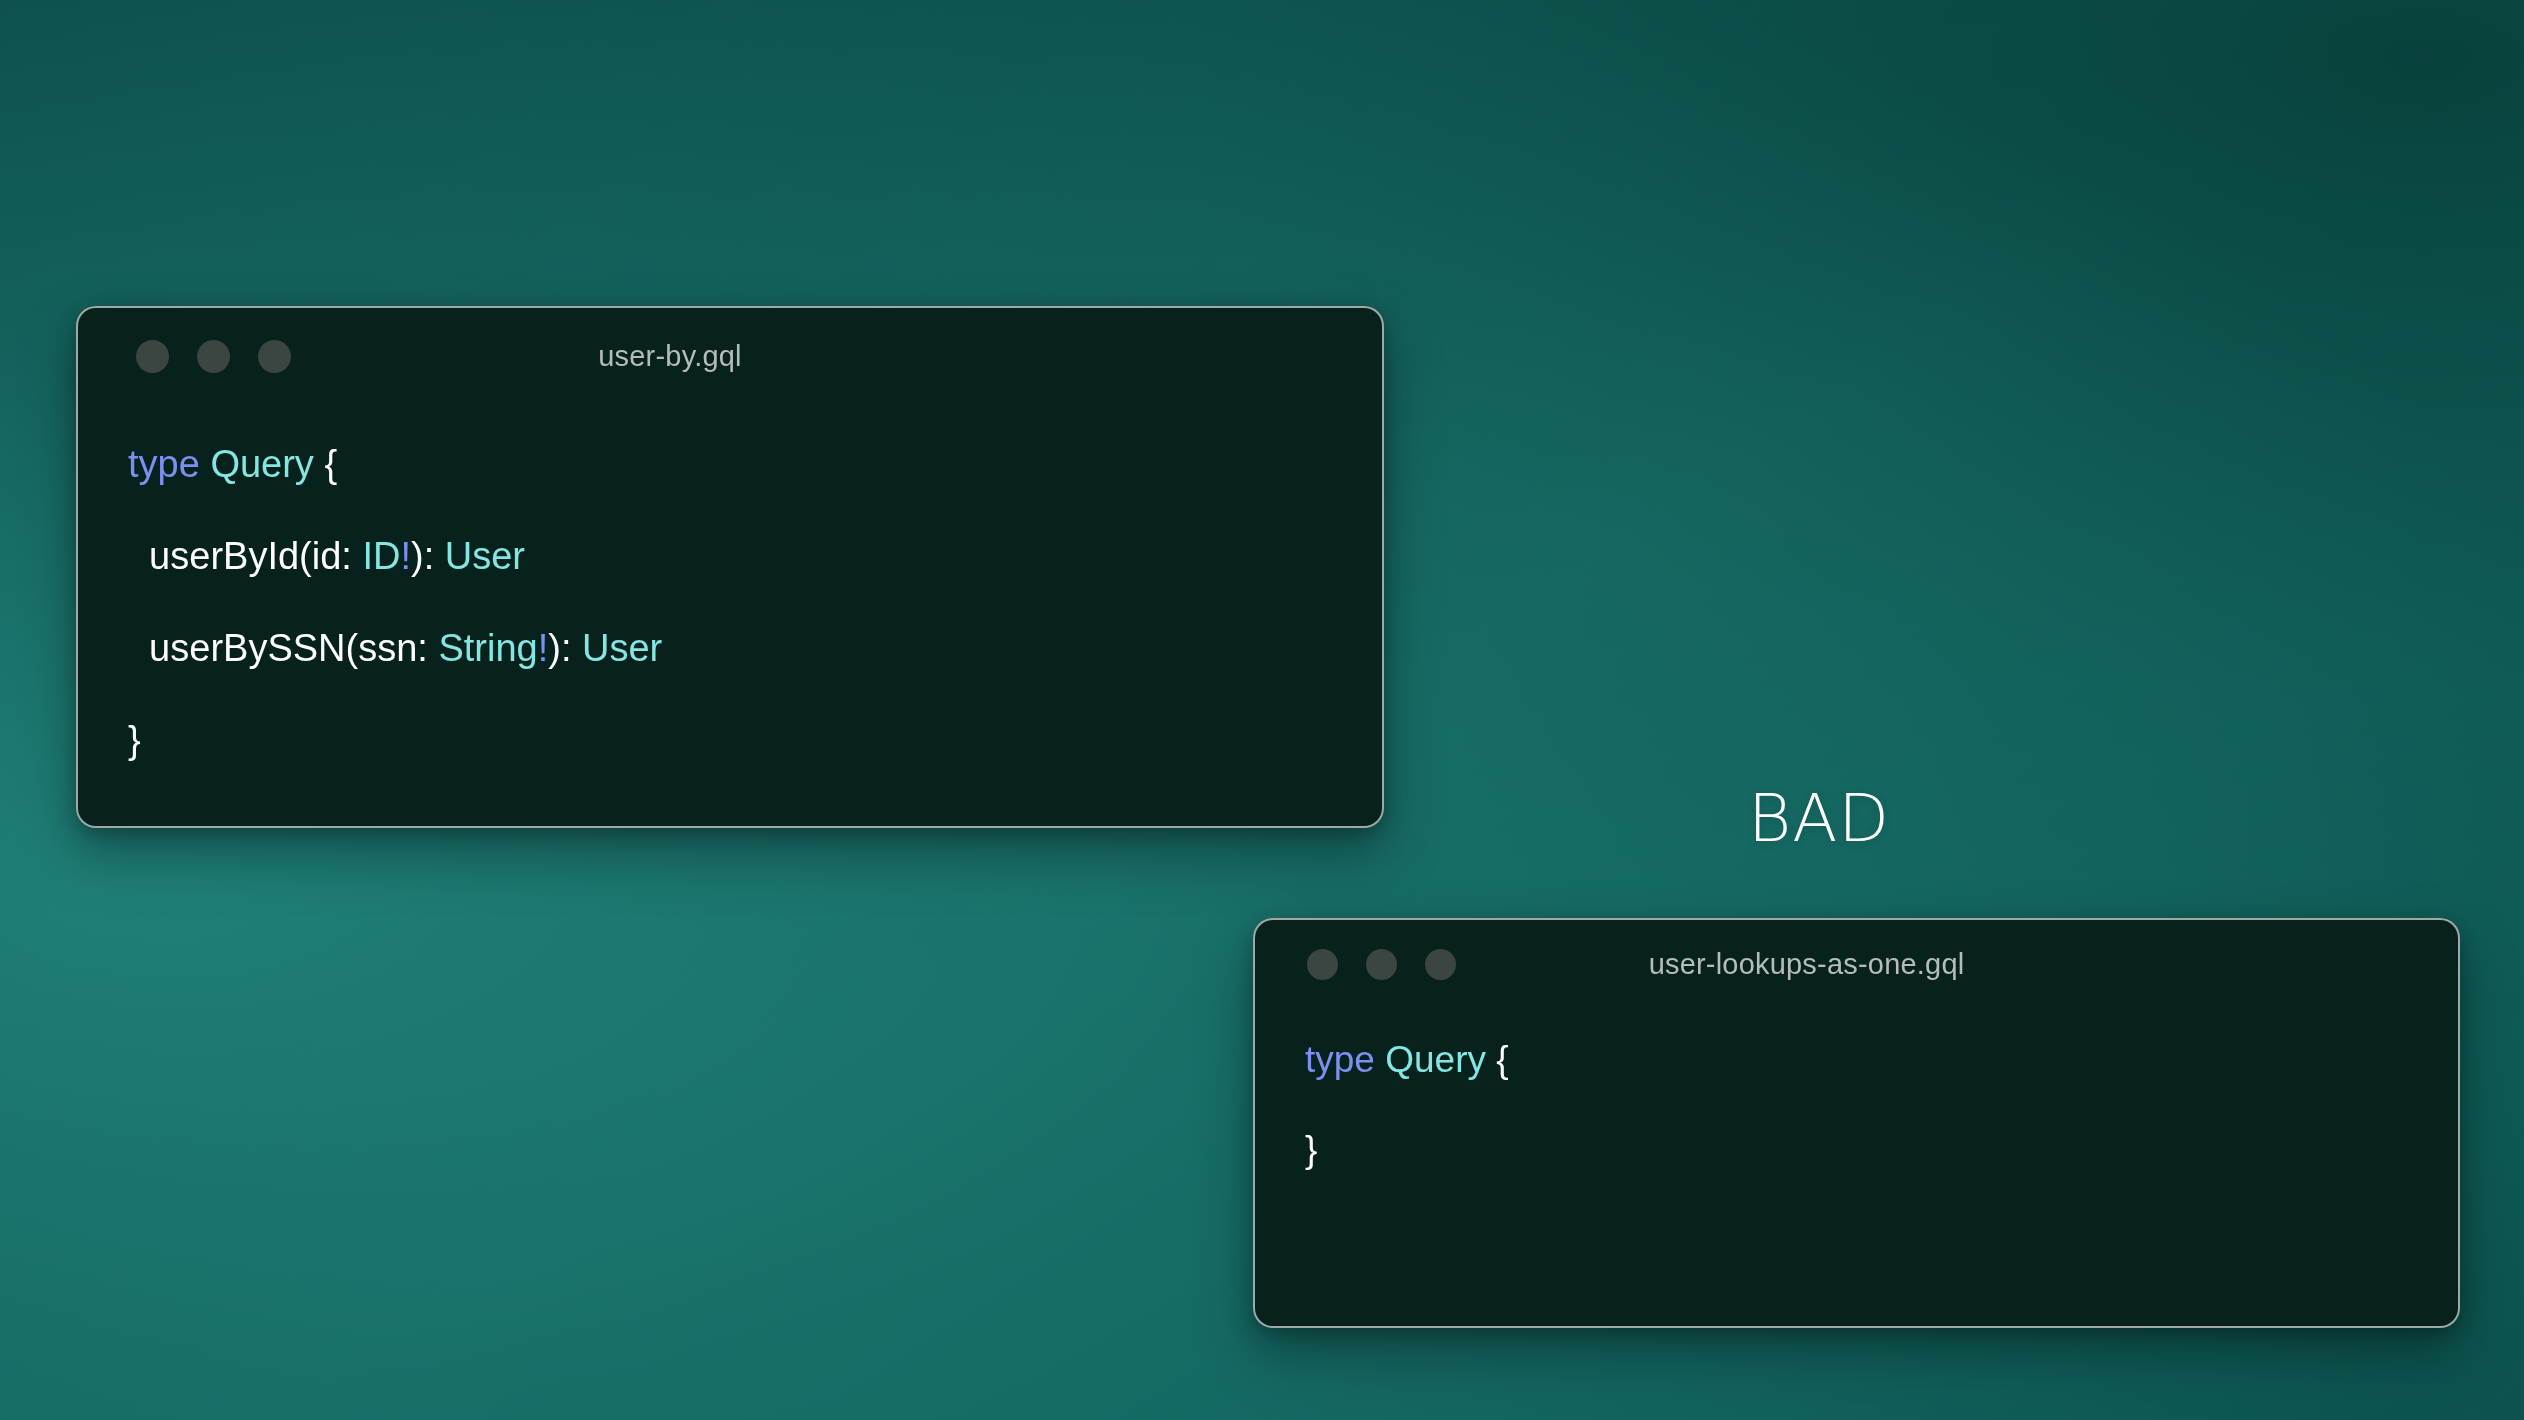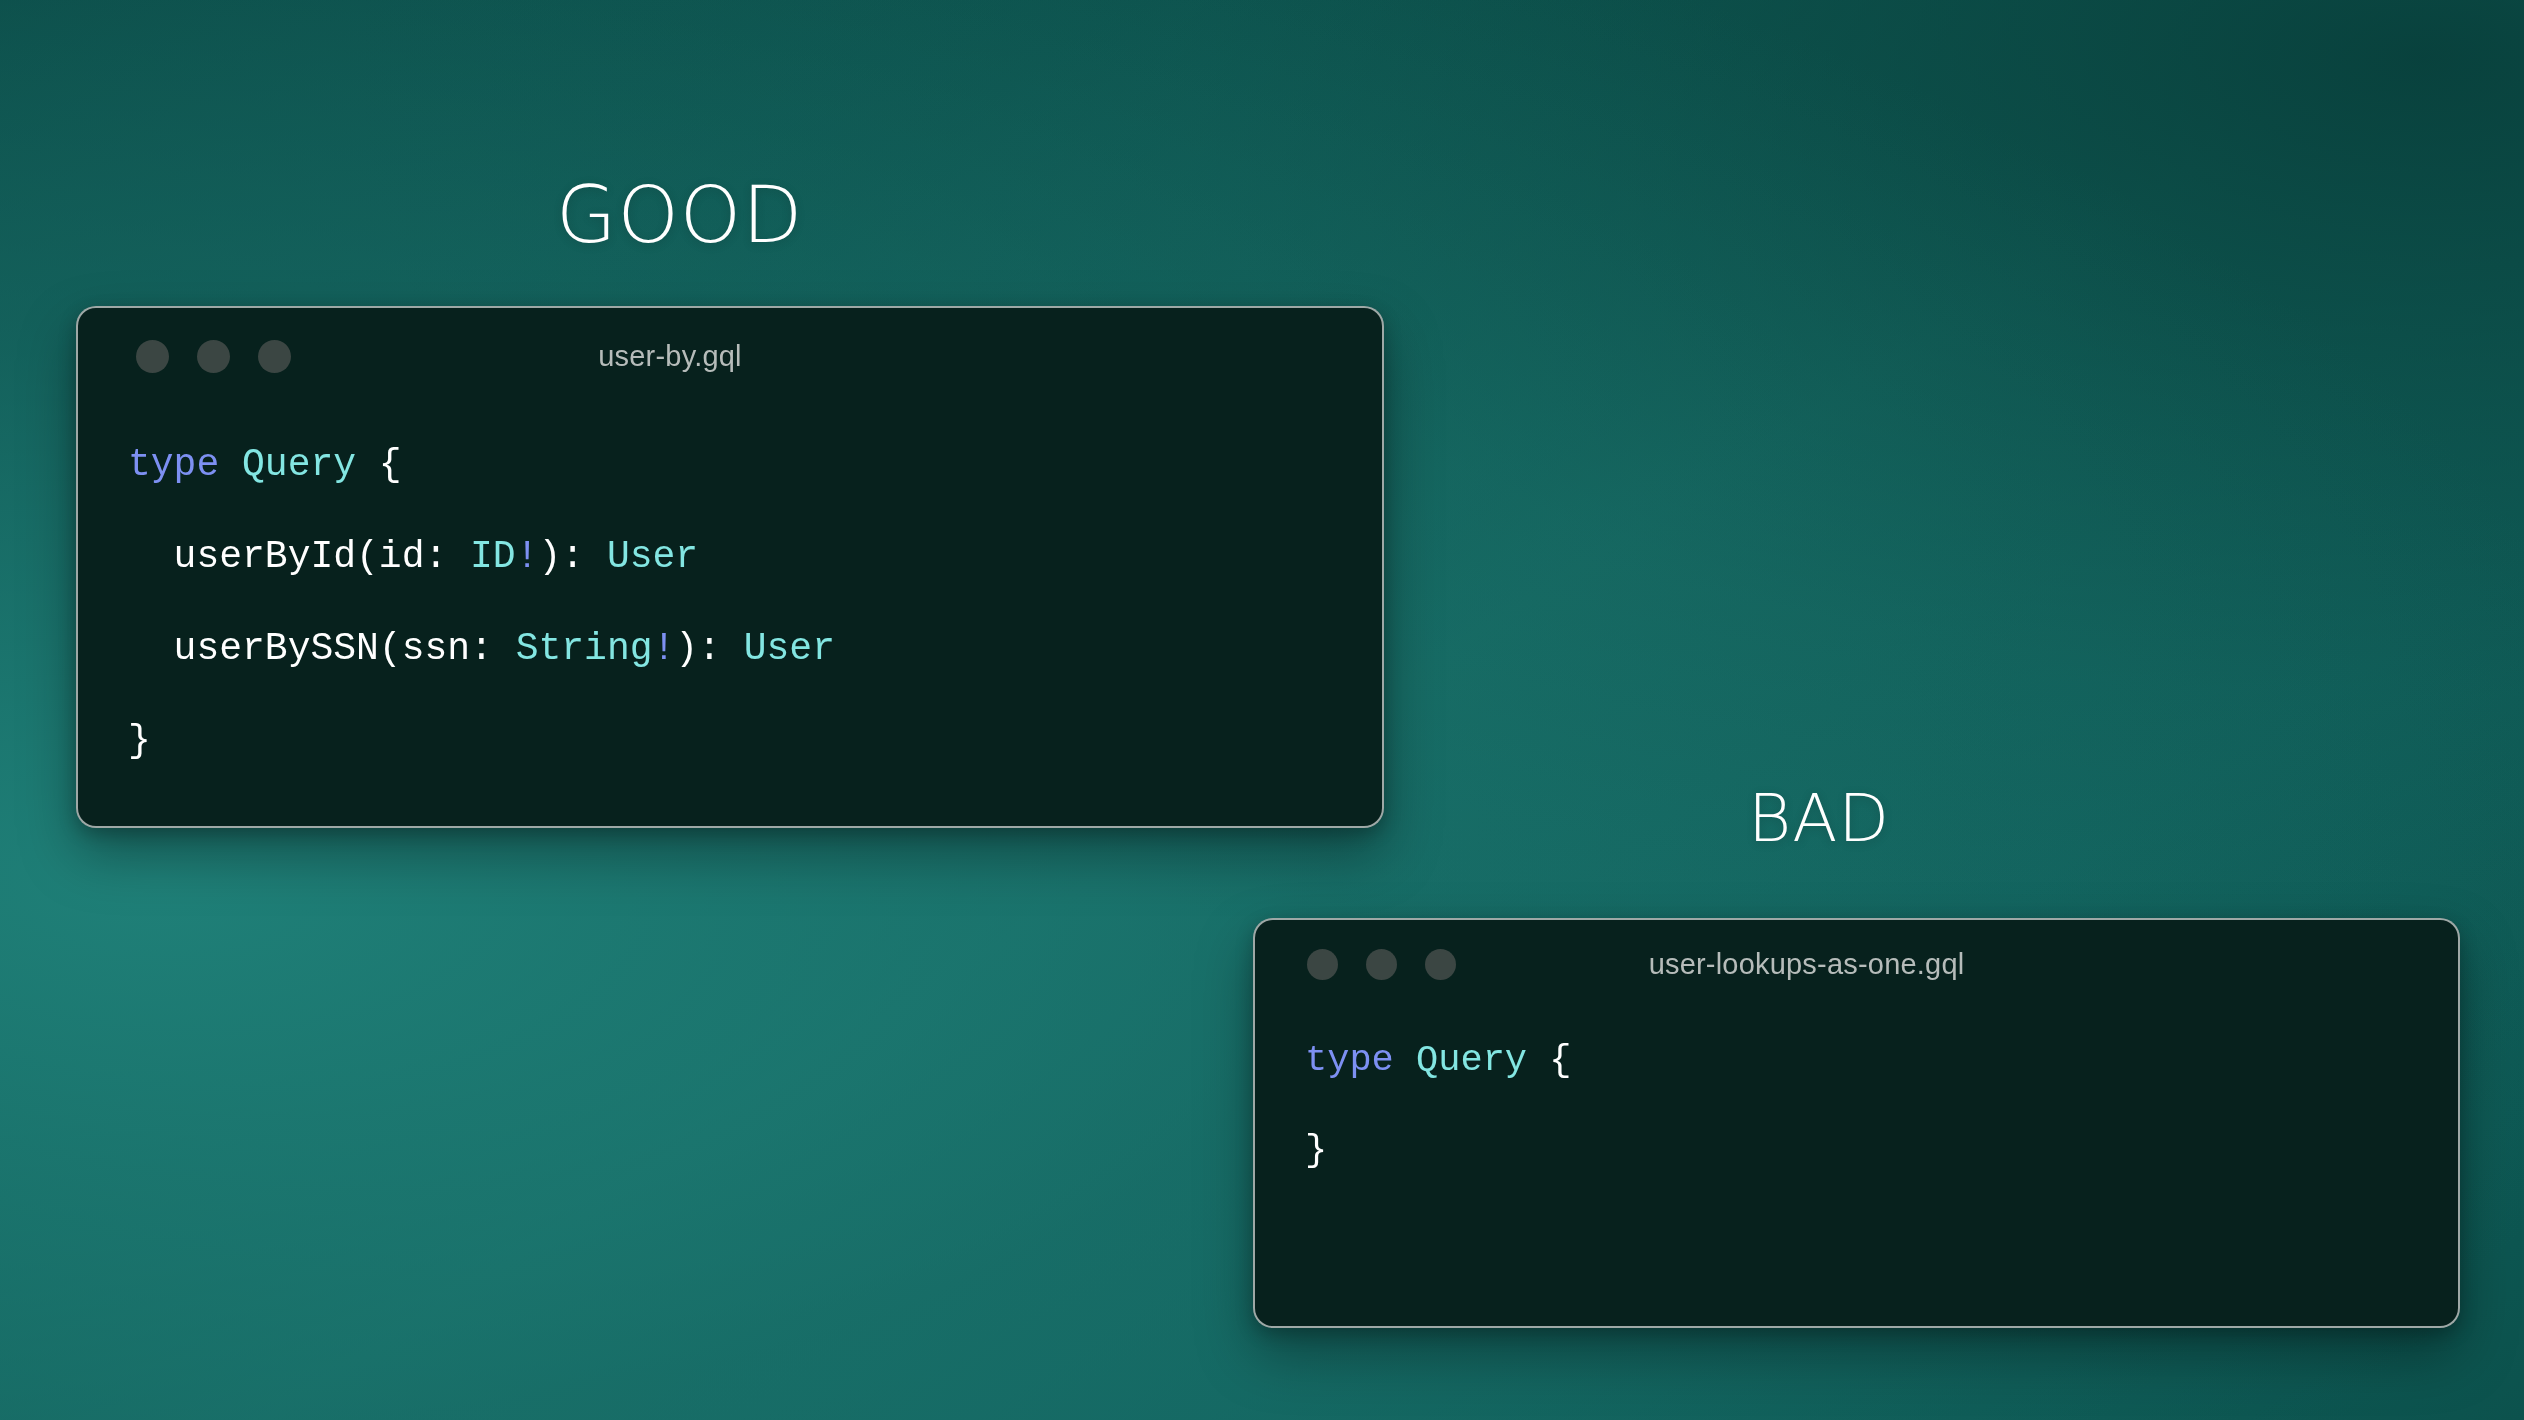--- a/index.html
+++ b/index.html
@@ -114,42 +114,41 @@
     font-size: 29px;
     letter-spacing: 0.2px;
     white-space: nowrap;
     pointer-events: none;
   }
   #window-good .window-title { padding-right: 120px; }
   #window-bad  .window-title { padding-right: 100px; }
 
   
   .code-body {
-    font-family: Liberation Mono, monospace;
+    font-family: Liberation Sans, sans-serif;
     font-size: 38px;
     line-height: 1.21;
     white-space: pre;
     color: #ffffff;
   }
   #window-good .code-body { padding: 38px 0 0 50px; }
   #window-bad  .code-body { padding: 30px 0 0 50px; font-size: 37px; }
 
   .code-line { display: block; }
 
   .tok-kw    { color: #7d90f2; }
   .tok-type  { color: #83e6e2; }
   .tok-plain { color: #ffffff; }
   .tok-bang  { color: #7d90f2; }
 </style>
 </head>
 <body>
 
 <div id="stage">
 
-  <div id="label-good" class="section-label">GOOD</div>
 
   <div id="window-good" class="code-window">
     <div class="titlebar">
       <div class="dots">
         <span class="dot"></span>
         <span class="dot"></span>
         <span class="dot"></span>
       </div>
       <div class="window-title">user-by.gql</div>
     </div>

